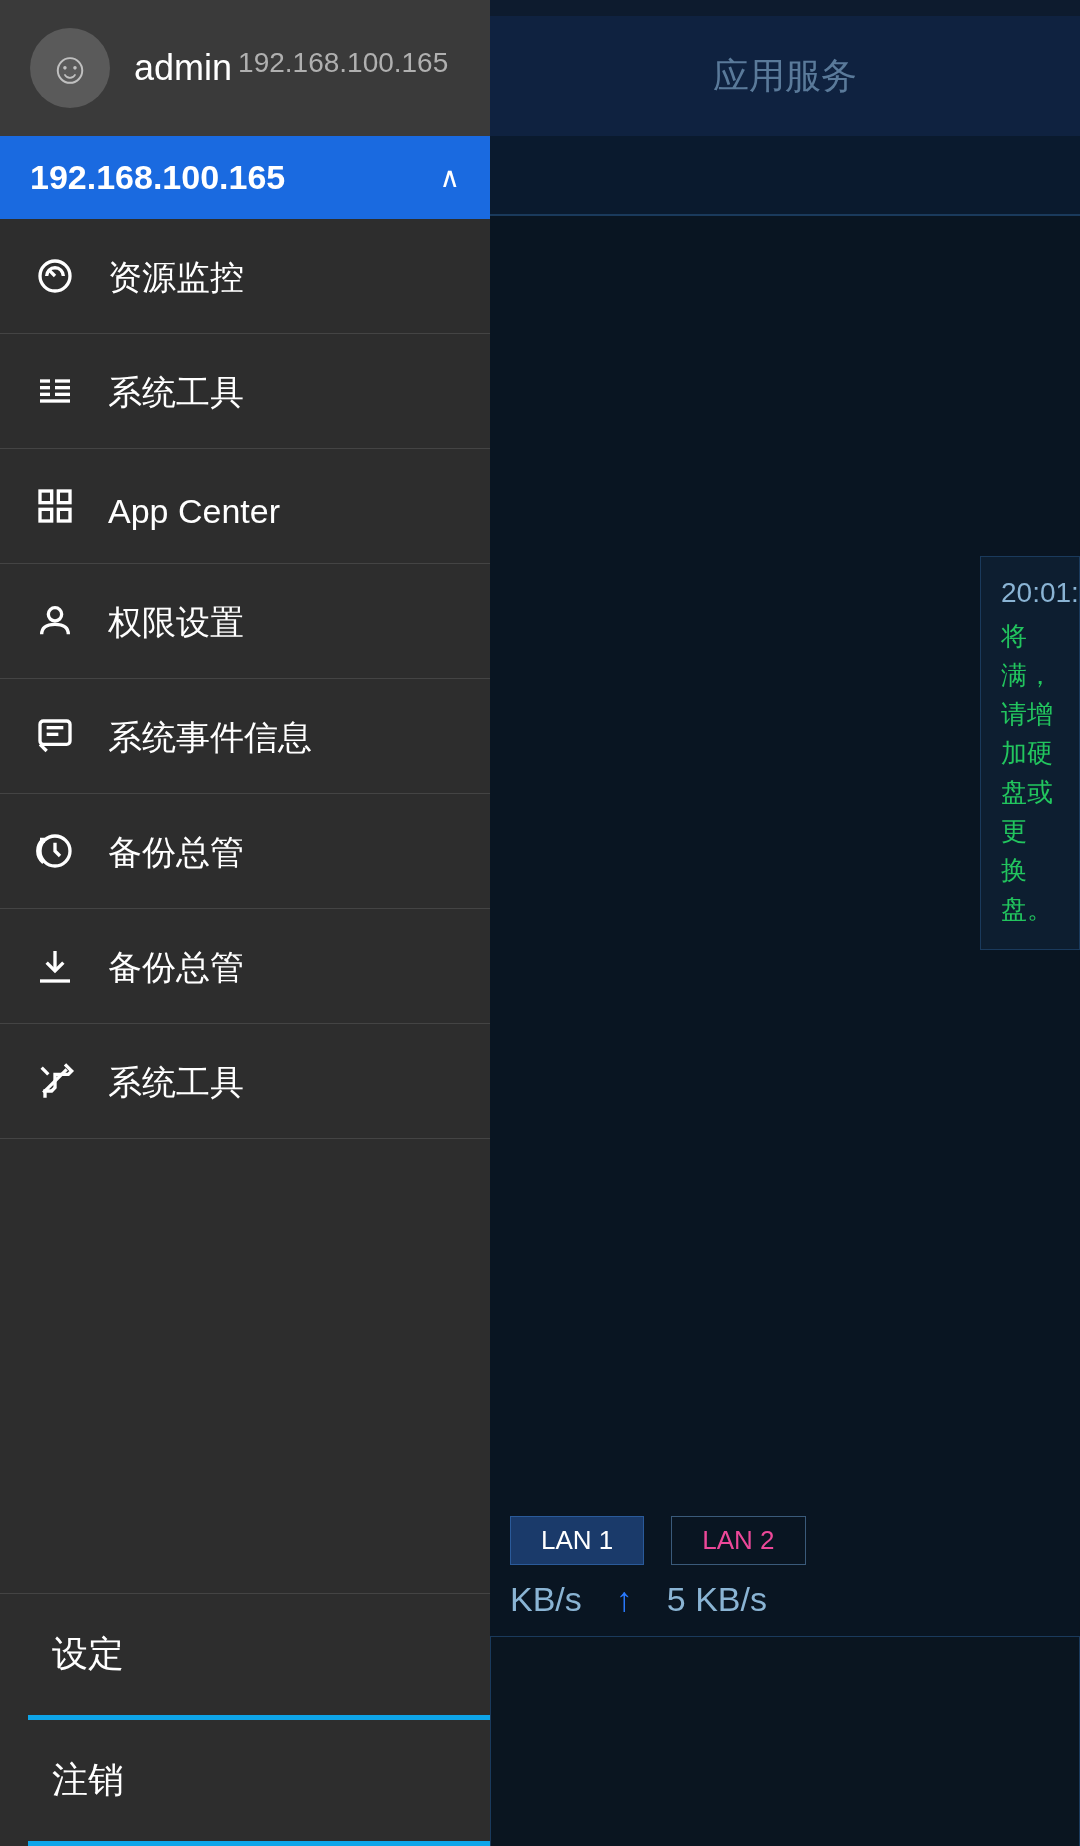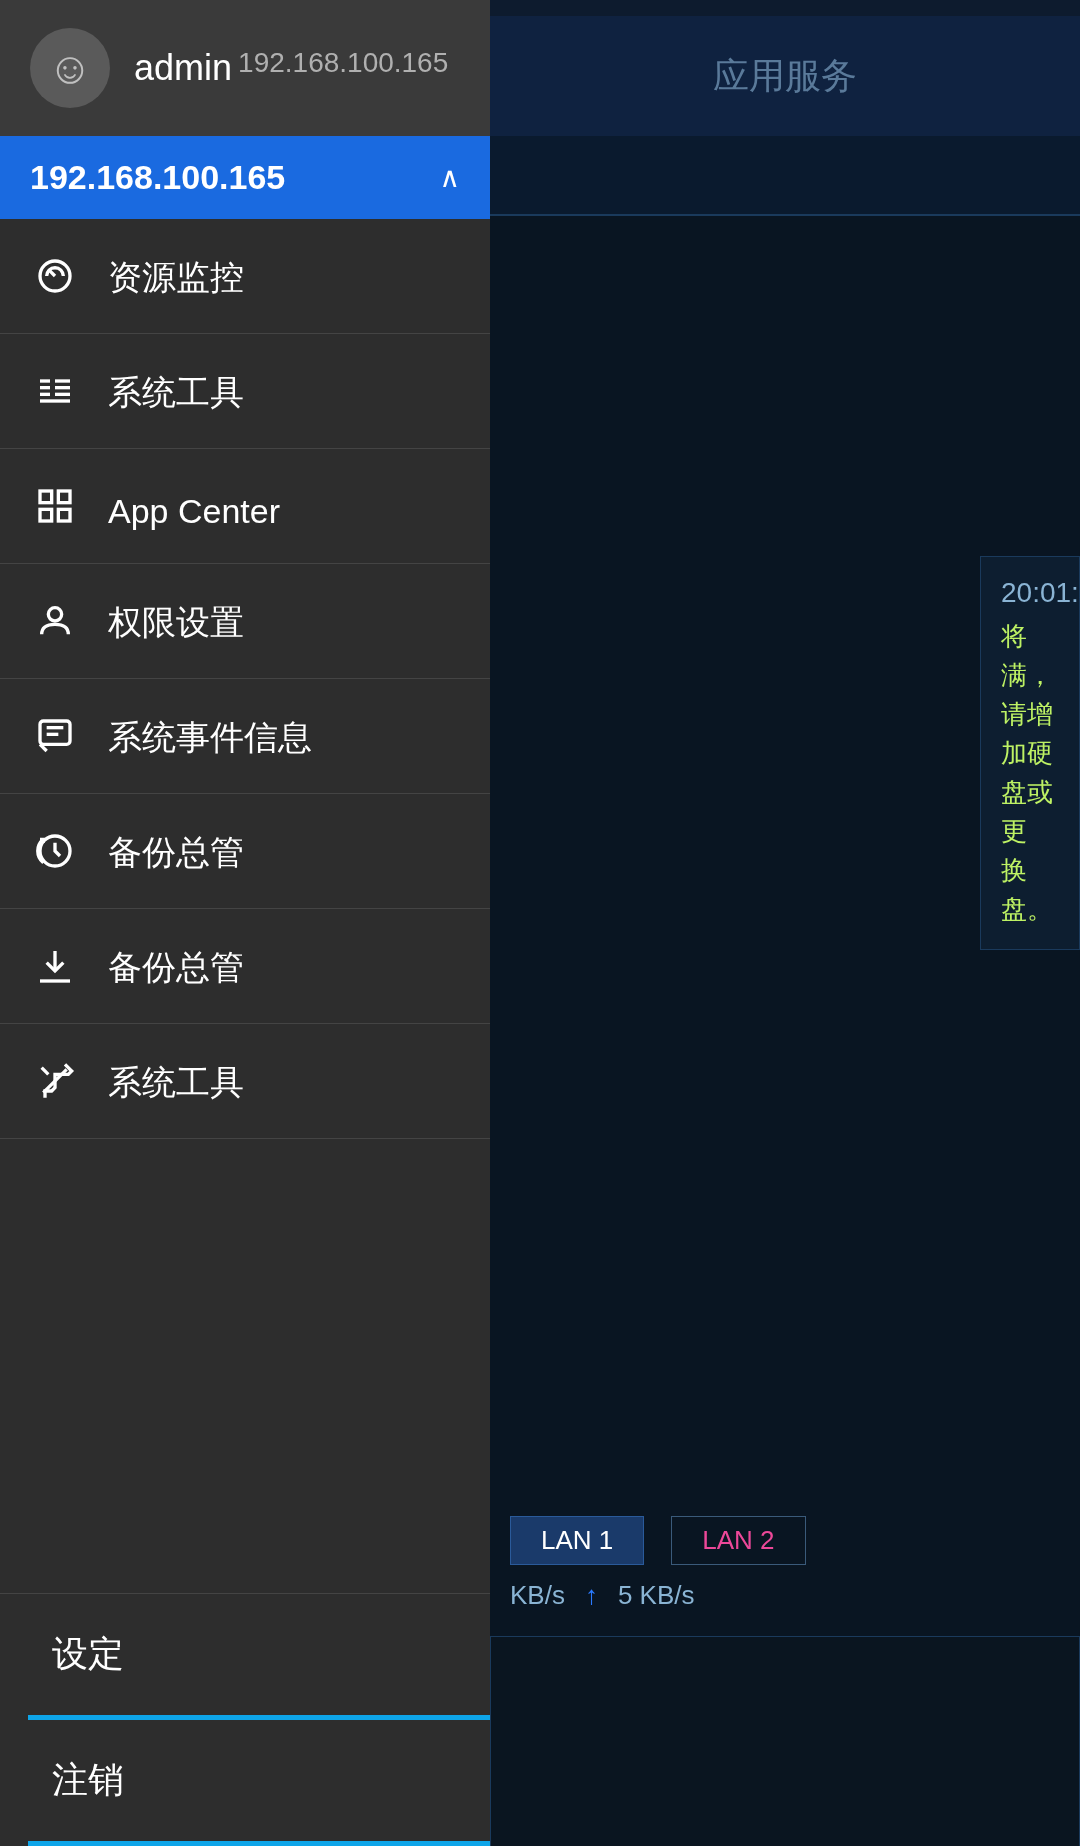--- a/index.html
+++ b/index.html
@@ -75,21 +75,21 @@
       border: 1px solid #1a3a5c;
     }
 
     .bg-alert-time {
       color: #8ab4d4;
       font-size: 28px;
       margin-bottom: 8px;
     }
 
     .bg-alert-text {
-      color: #bef264;
+      color: #22c55e;
       font-size: 26px;
       line-height: 1.5;
     }
 
     
     .bg-network {
       position: absolute;
       top: 1480px;
       left: 490px;
       right: 0;
@@ -115,23 +115,23 @@
     }
 
     .bg-lan-tab.inactive {
       background-color: transparent;
       border-color: #3a5a7a;
       color: #ec4899;
     }
 
     .bg-network-stats {
       color: #8ab4d4;
-      font-size: 26px;
-      display: flex;
-      gap: 20px;
+      font-size: 34px;
+      display: flex;
+      gap: 34px;
       align-items: center;
     }
 
     .bg-upload-icon {
       color: #2a7aff;
     }
 
     
     .bg-graph {
       position: absolute;

